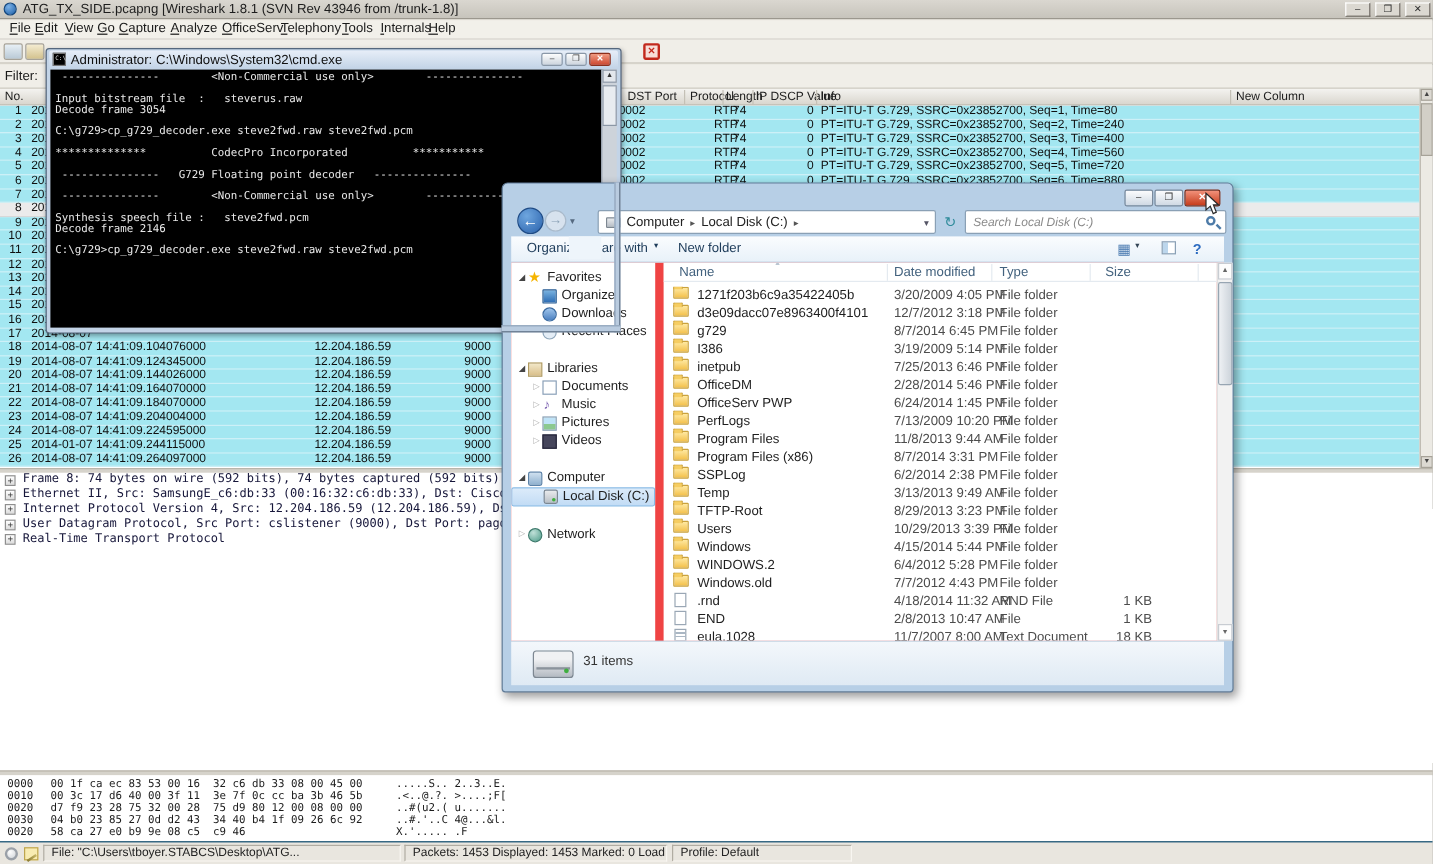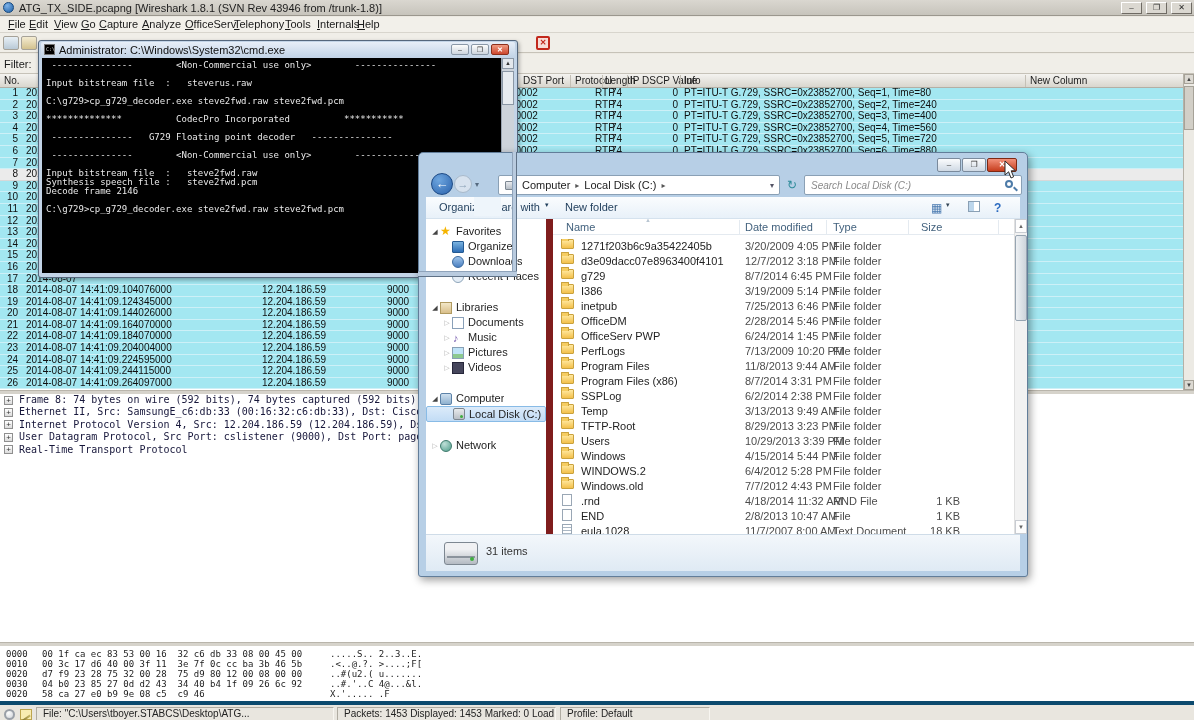--- a/index.html
+++ b/index.html
@@ -70,21 +70,21 @@
   .expbox{position:absolute;left:4px;top:1.5px;width:9px;height:9px;border:1px solid #8f8f8f;
     background:linear-gradient(#ffffff,#dcdcdc);font-size:8px;line-height:7px;text-align:center;color:#333;
     font-family:"Liberation Sans",sans-serif;}
   .split2{position:absolute;left:0;top:642px;width:1194px;height:4px;background:#d6d3cb;border-top:1px solid #b9b5ab;}
   
   .hpane{position:absolute;left:0;top:646px;width:1194px;height:55px;background:#fff;overflow:hidden;padding-top:3px;}
   .hrow{position:relative;height:10px;font-family:"DejaVu Sans Mono",monospace;font-size:9px;line-height:10px;color:#1c1c1c;}
   .hrow span{position:absolute;top:0;white-space:pre;}
   .h-off{left:6px}.h-bytes{left:42px}.h-ascii{left:330px}
   
-  .ws-status{position:absolute;left:0;top:701px;width:1194px;height:19px;background:#e9e6df;border-top:4px solid #0c4a6e;}
+  .ws-status{position:absolute;left:0;top:701px;width:1194px;height:19px;background:#e9e6df;border-top:1px solid #0c4a6e;}
   .st-circle{position:absolute;left:4px;top:4px;width:11px;height:11px;border-radius:50%;
     border:2px solid #9aa0a8;background:radial-gradient(circle at 35% 30%,#fdfdfd,#cfd3d8);}
   .st-note{position:absolute;left:20px;top:4px;width:12px;height:11px;background:#f8ecb2;border:1px solid #bda54e;}
   .st-note::before{content:"";position:absolute;left:1px;top:7px;width:9px;height:2px;
     background:linear-gradient(90deg,#8a7a30,#c8b86a);transform:rotate(-35deg);}
   .sbs{position:absolute;top:2px;height:14px;border:1px solid;border-color:#b0aca2 #f8f6f1 #f8f6f1 #b0aca2;
     font-size:10px;line-height:12px;color:#222;padding:0 6px;overflow:hidden;white-space:nowrap;}
   .sbs-file{left:36px;width:298px;}
   .sbs-pkts{left:337px;width:219px;}
   .sbs-prof{left:560px;width:150px;}
@@ -144,21 +144,21 @@
   .ex-tb{position:absolute;left:7px;top:44px;right:7px;height:22px;
     background:linear-gradient(#fafcfe,#e8f1f9);border-bottom:1px solid #d5e2ee;font-size:11px;color:#1e3c5a;}
   .ex-tb span{position:absolute;top:4px;white-space:nowrap;}
   .tb-org{left:13px}.tb-org-dd{left:63px;font-size:7px;top:7px}
   .tb-share{left:62px}.tb-share-dd{left:119px;font-size:7px;top:7px}
   .tb-new{left:139px}
   .tb-views{left:505px;color:#4a7ab0;font-size:12px;top:3px}.tb-views-dd{left:520px;font-size:7px;top:7px;color:#345}
   .tb-prev{left:542px;top:5px;width:12px;height:11px;border:1px solid #8aa0b5;background:linear-gradient(90deg,#bcd6ec 45%,#fff 45%);}
   .tb-help{left:568px;color:#2c6bc0;font-weight:bold;font-size:12px;top:3px}
   
-  .ex-main{position:absolute;left:7px;top:66px;right:7px;height:315px;background:#7f1d1d;}
+  .ex-main{position:absolute;left:7px;top:66px;right:7px;height:315px;background:#ef4444;}
   .ex-side{position:absolute;left:0;top:0;width:120px;height:315px;background:#fff;overflow:hidden;padding-top:5px;}
   .si{position:relative;height:15px;font-size:11px;line-height:15px;color:#1e1e1e;white-space:nowrap;
       display:flex;align-items:center;}
   .si.gap{margin-top:16px;}
   .si .exp{width:10px;text-align:center;font-size:7px;color:#a8a8a8;flex:0 0 10px;margin-left:4px;}
   .si.l1 .exp{margin-left:16px;}
   .si.open .exp::before{content:"◢";color:#444;}
   .si.closed .exp::before{content:"▷";color:#b0b0b0;}
   .sic{width:12px;height:12px;flex:0 0 12px;margin-right:4px;position:relative;}
   .sil{overflow:hidden;}
@@ -543,21 +543,21 @@
         <span class="c-s">12.204.186.59</span>
         <span class="c-sp">9000</span>
         <span class="c-dst"></span>
         <span class="c-p"></span>
         <span class="c-l"></span>
         <span class="c-d"></span>
         <span class="c-i"></span>
       </div>
         <div class="prow">
         <span class="c-no">25</span>
-        <span class="c-t">2014-08-07 14:41:09.244115000</span>
+        <span class="c-t">2014-01-07 14:41:09.244115000</span>
         <span class="c-s">12.204.186.59</span>
         <span class="c-sp">9000</span>
         <span class="c-dst"></span>
         <span class="c-p"></span>
         <span class="c-l"></span>
         <span class="c-d"></span>
         <span class="c-i"></span>
       </div>
         <div class="prow">
         <span class="c-no">26</span>
@@ -652,30 +652,30 @@
         <span class="cbn">–</span>
         <span class="cbn">❐</span>
         <span class="cbn close">✕</span>
       </span>
     </div>
     <div class="cmd-console">
 
     <div class="cline"> ---------------        &lt;Non-Commercial use only&gt;        ---------------</div>
         <div class="cline"></div>
         <div class="cline">Input bitstream file  :   steverus.raw</div>
+        <div class="cline">Decode frame 3054</div>
         <div class="cline"></div>
         <div class="cline">C:\g729&gt;cp_g729_decoder.exe steve2fwd.raw steve2fwd.pcm</div>
         <div class="cline"></div>
         <div class="cline">**************          CodecPro Incorporated          ***********</div>
         <div class="cline"></div>
         <div class="cline"> ---------------   G729 Floating point decoder   ---------------</div>
         <div class="cline"></div>
         <div class="cline"> ---------------        &lt;Non-Commercial use only&gt;        ---------------</div>
         <div class="cline"></div>
-        <div class="cline">Input bitstream file  :   steve2fwd.raw</div>
         <div class="cline">Synthesis speech file :   steve2fwd.pcm</div>
         <div class="cline">Decode frame 2146</div>
         <div class="cline"></div>
         <div class="cline">C:\g729&gt;cp_g729_decoder.exe steve2fwd.raw steve2fwd.pcm</div>
       </div>
     <div class="cmd-sb">
       <span class="up">▲</span>
       <span class="thumb"></span>
     </div>
   </div>

